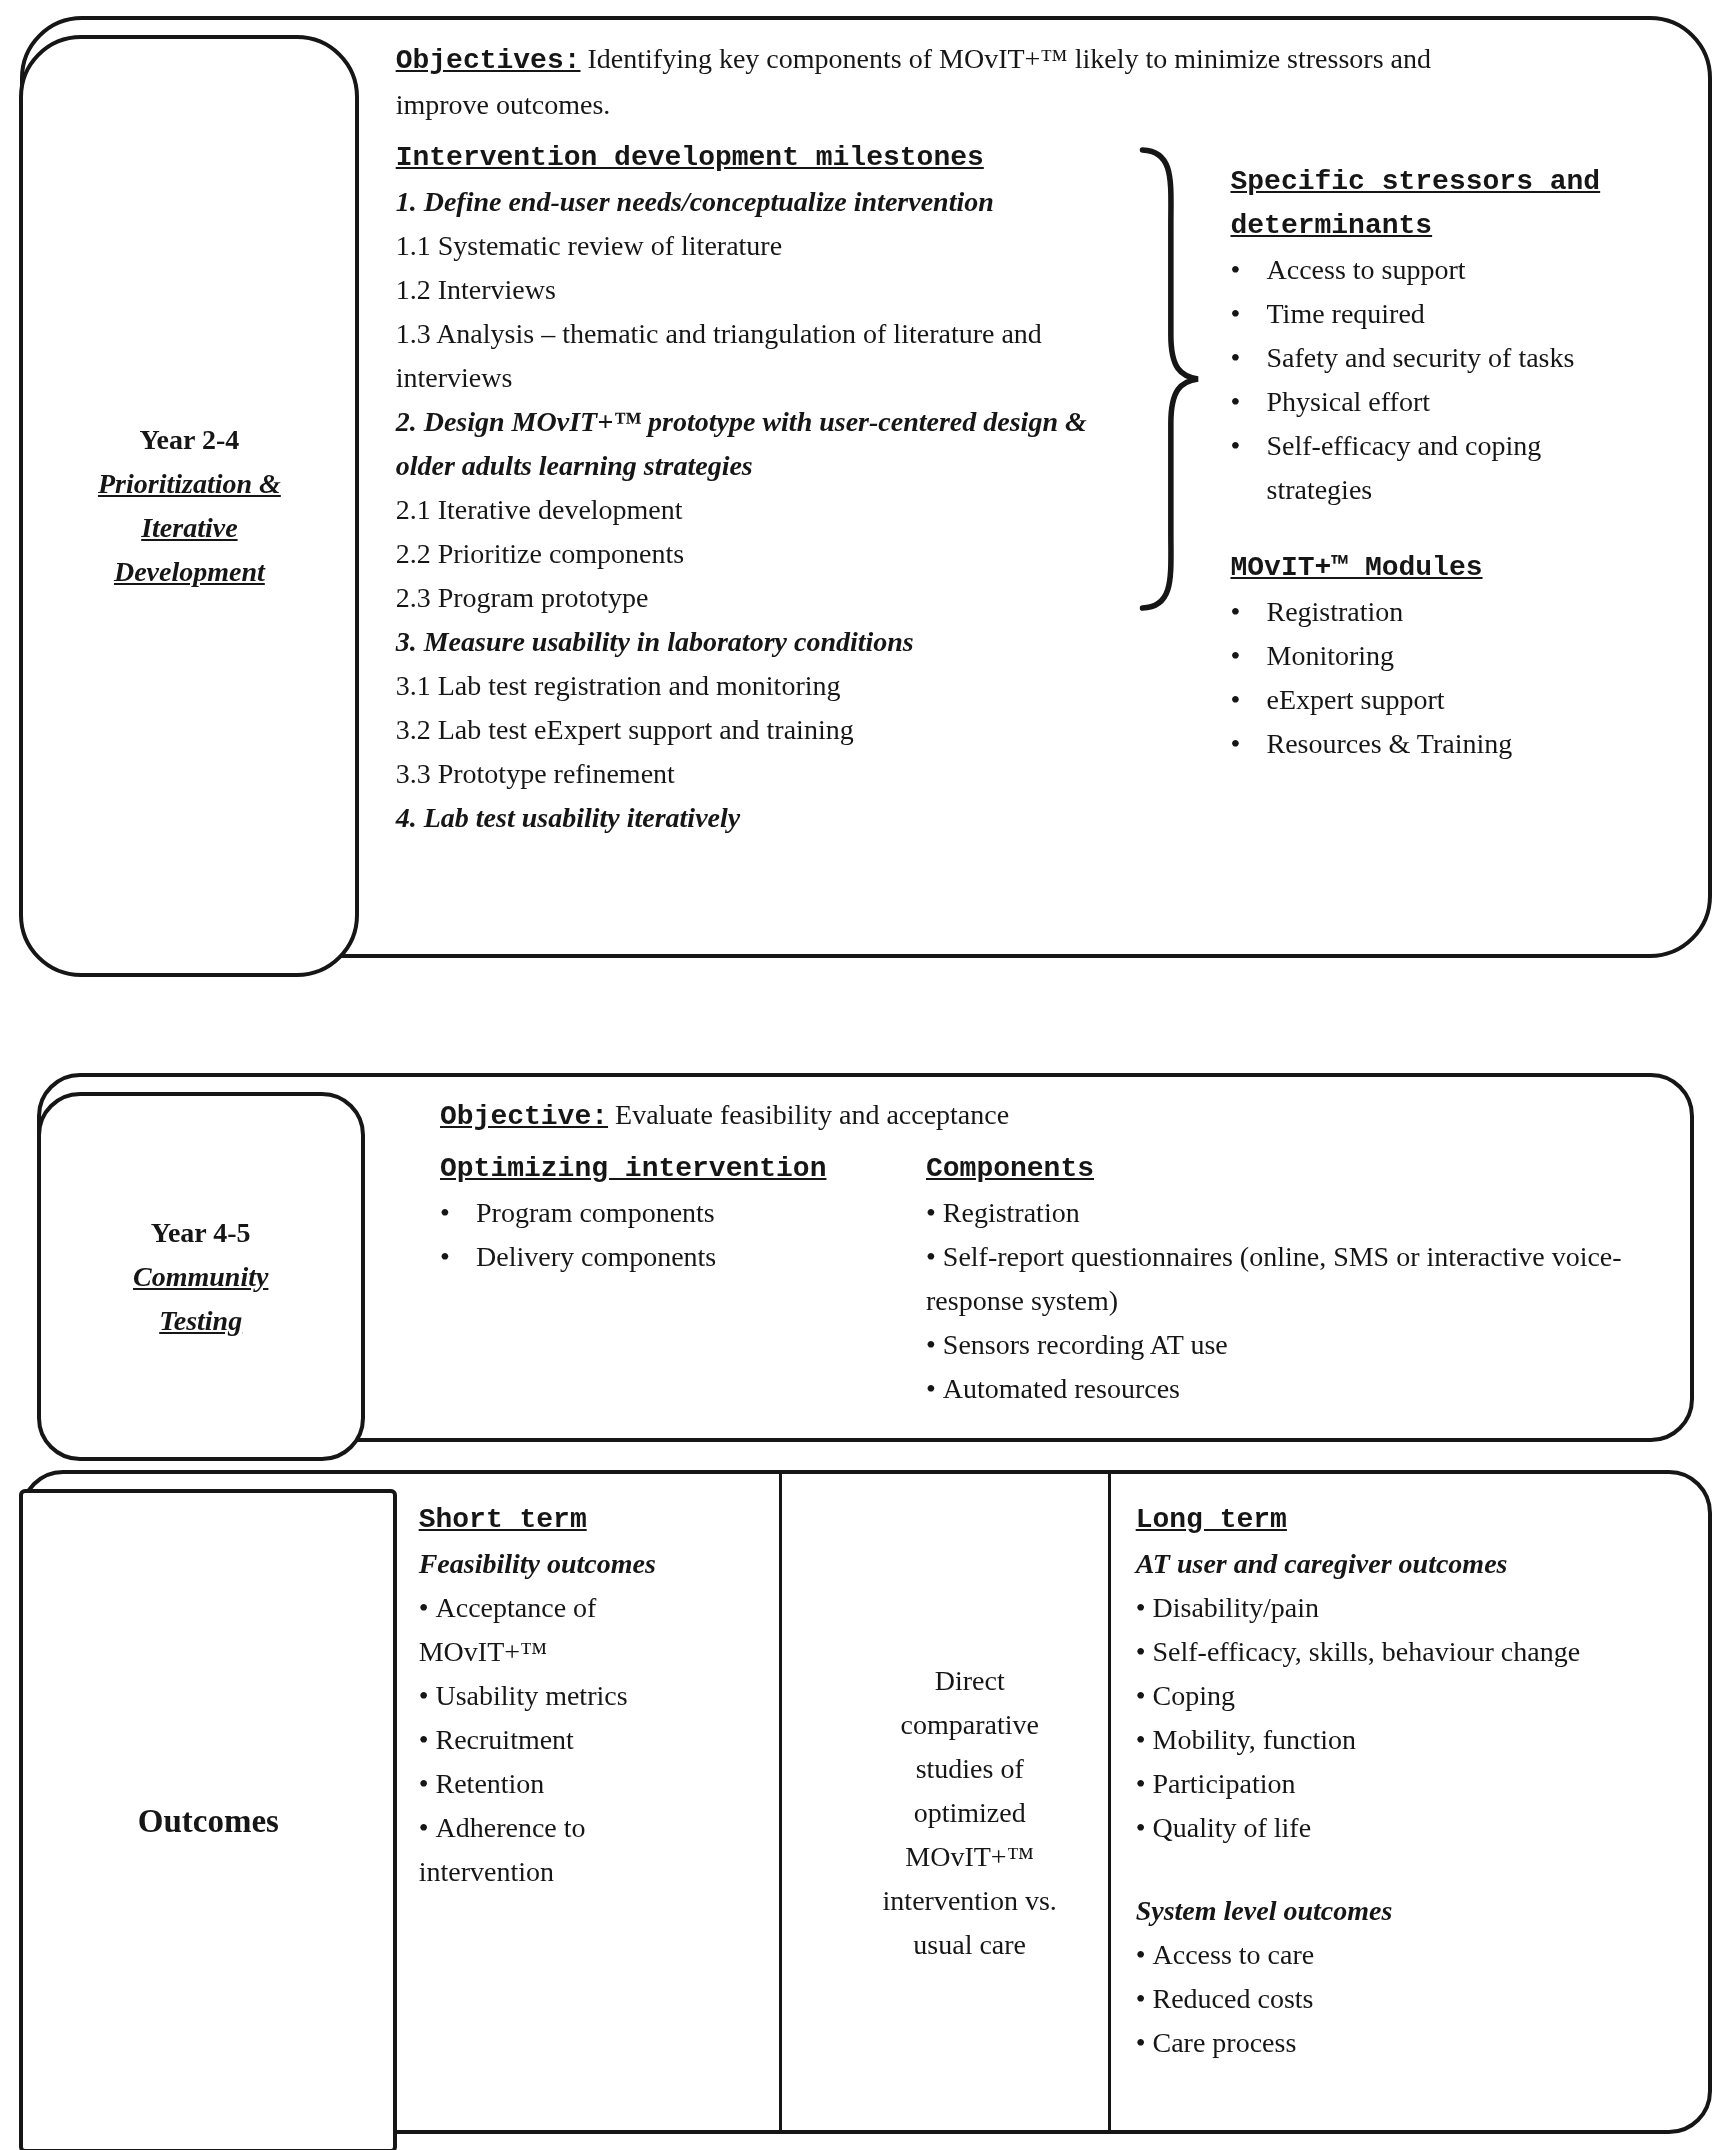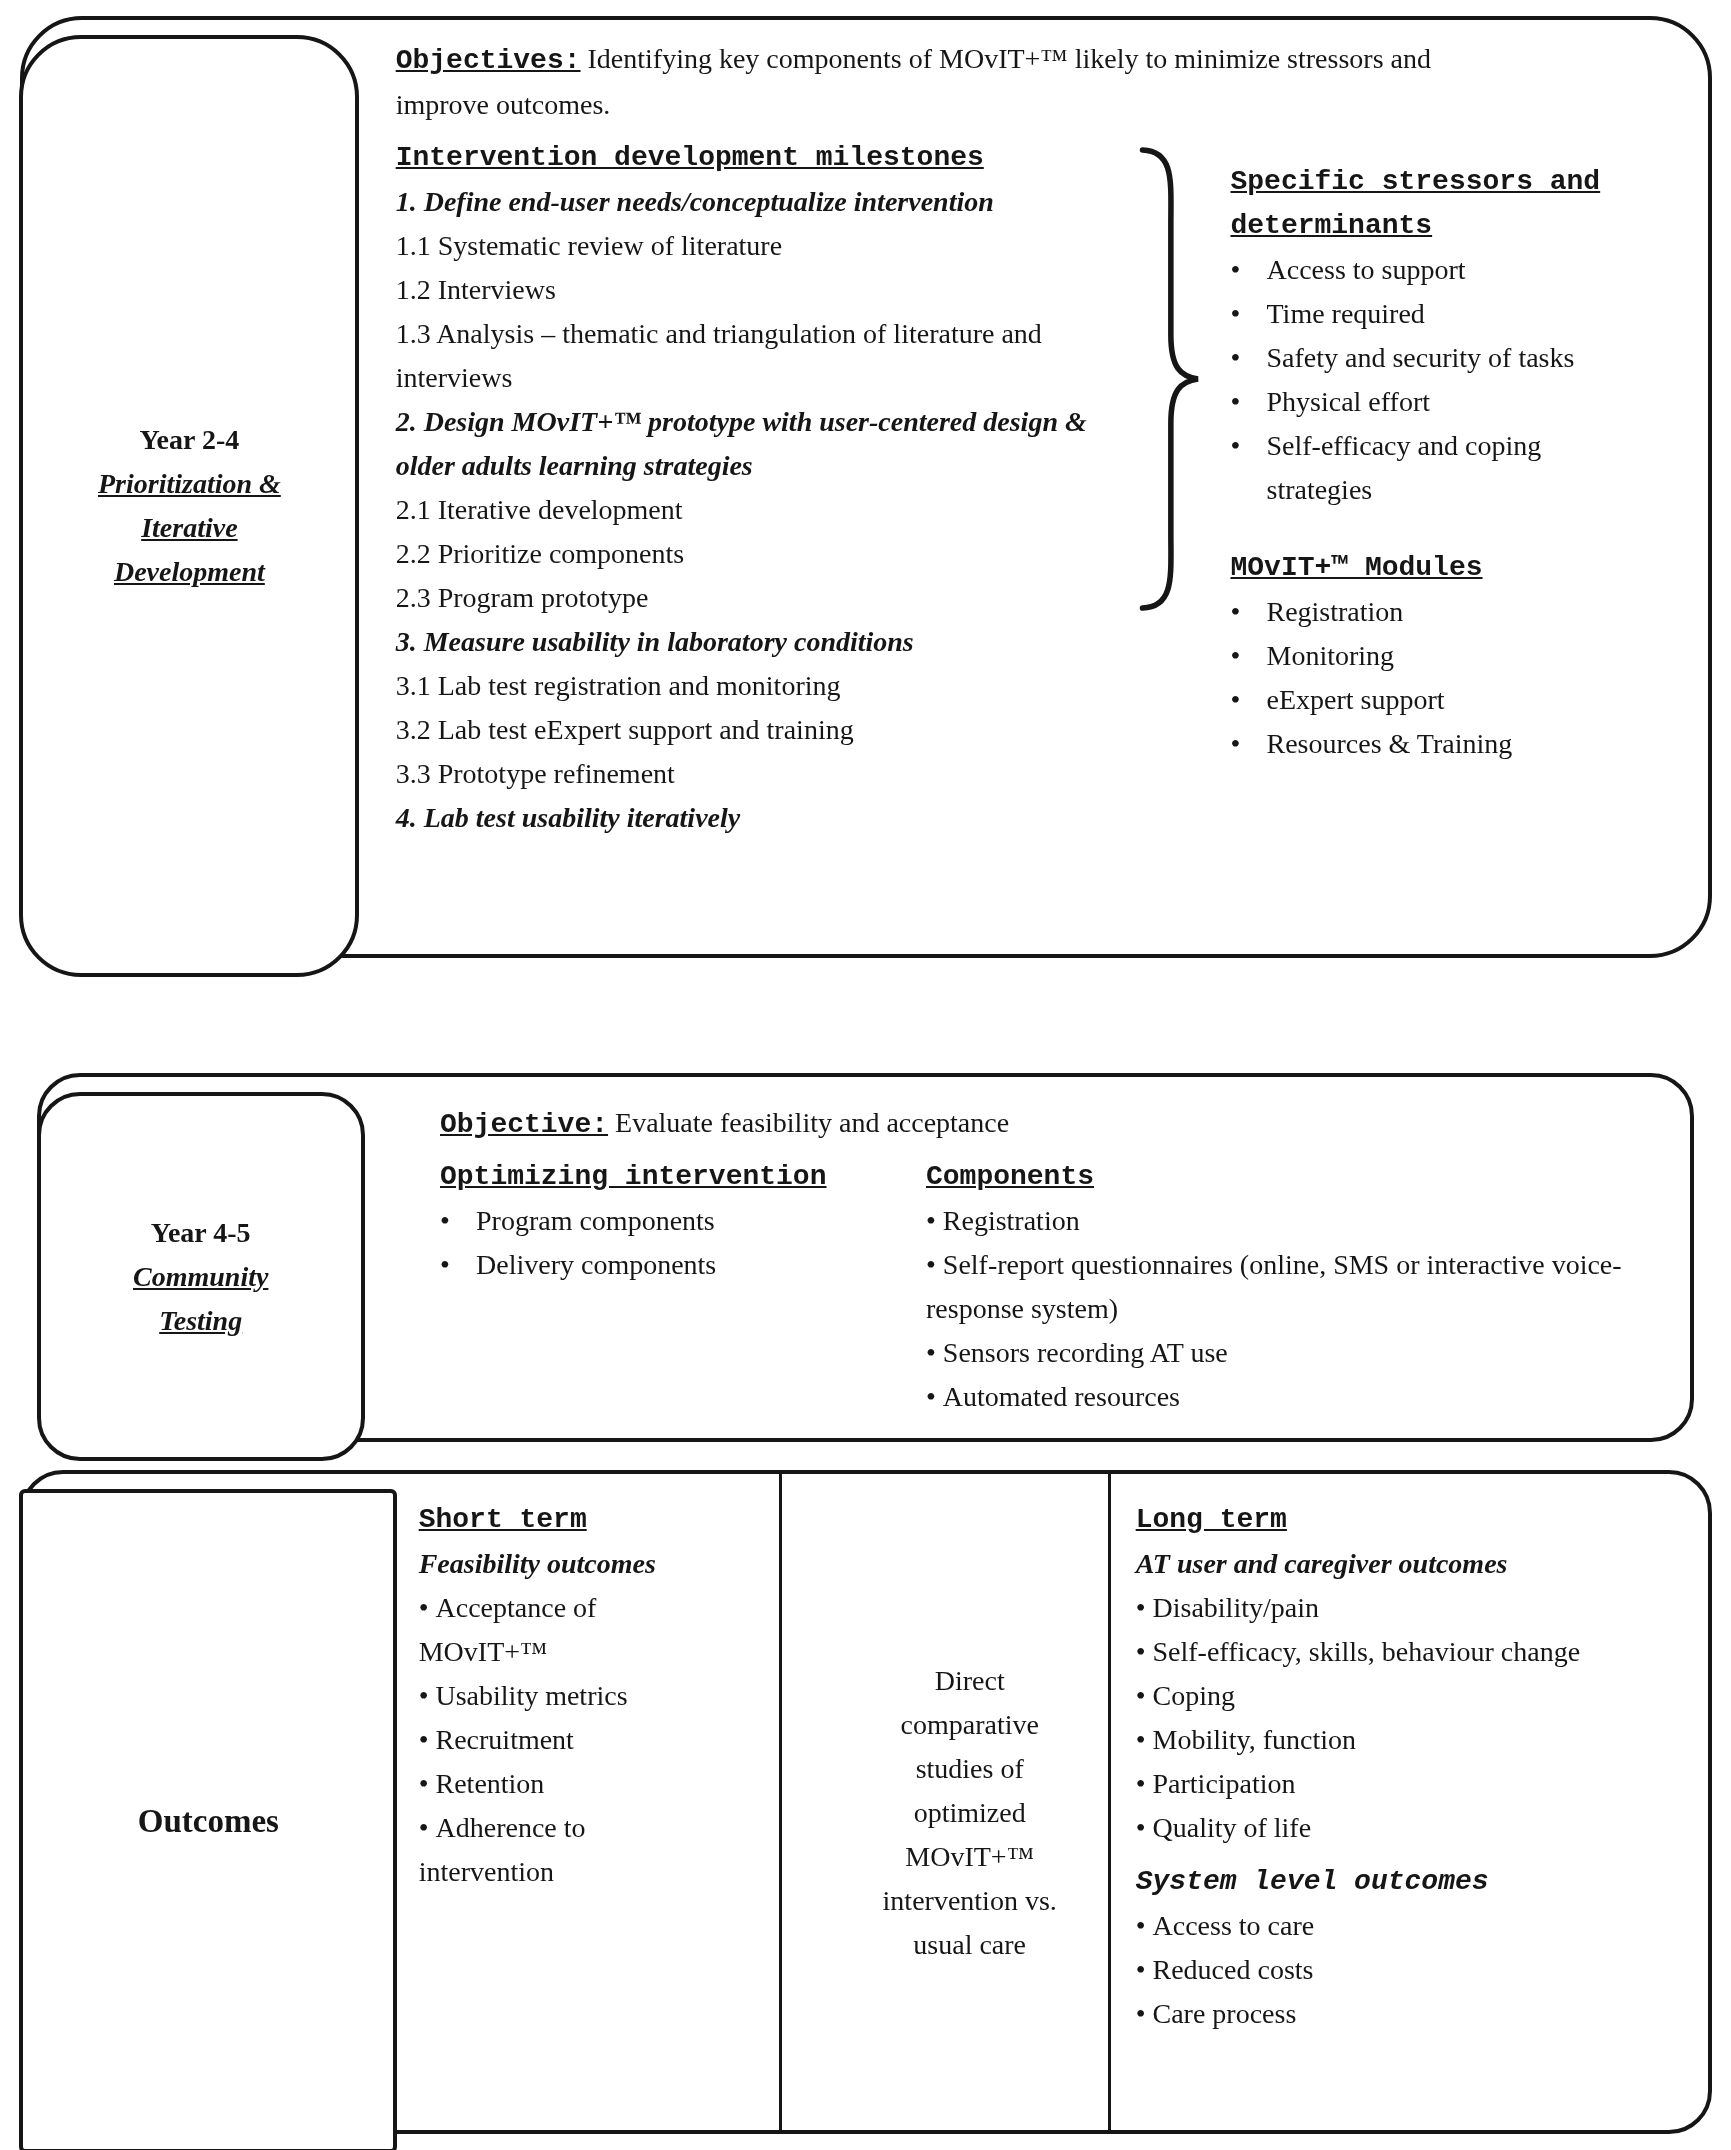--- a/index.html
+++ b/index.html
@@ -41,35 +41,35 @@
   
   .hang { padding-left:36px; }
   .hang::before { content:"•"; display:inline-block; width:36px; margin-left:-36px; }
 
   
   .bullet::before { content:"•\00a0"; }
 
   
   .s2 { left:37px; top:1073px; width:1657px; height:369px; border-radius:43px; }
   .s2-side { width:328px; border-radius:43px; }
-  .s2-content { position:absolute; left:399px; top:24px; right:17px; }
+  .s2-content { position:absolute; left:399px; top:16px; right:17px; }
   .s2-row { display:flex; margin-top:6.2px; }
   .s2-colA { width:486px; flex:none; }
   .s2-colB { flex:1; }
 
   
   .s3 { left:19.7px; top:1470px; width:1692px; height:664px; border-radius:43px; }
   .s3-side { width:378px; border-radius:6px; font-size:33px; }
   .vdiv { position:absolute; top:0; bottom:0; width:3.7px; background:#161616; }
   .vdiv-1 { left:755px; }
   .vdiv-2 { left:1084px; }
   .s3-col1 { position:absolute; left:395px; top:22px; width:296px; }
   .s3-col2 { position:absolute; left:759px; top:185px; width:374px; text-align:center; }
   .s3-col3 { position:absolute; left:1112px; top:22px; width:517px; }
-  .sys-h { display:inline-block; margin-top:10px;font-family:Liberation Mono, monospace; }
+  .sys-h { display:inline-block; margin-top:39px; }
 
   .year { font-weight:bold; }
   svg { display:block; }
 </style>
 </head>
 <body>
 
 <div class="canvas">
 
   <section class="box s1">

